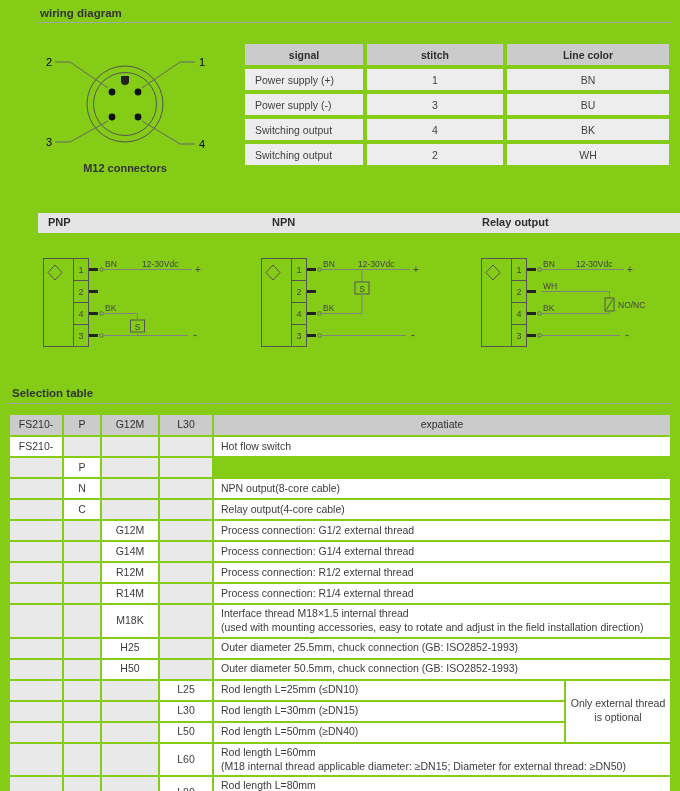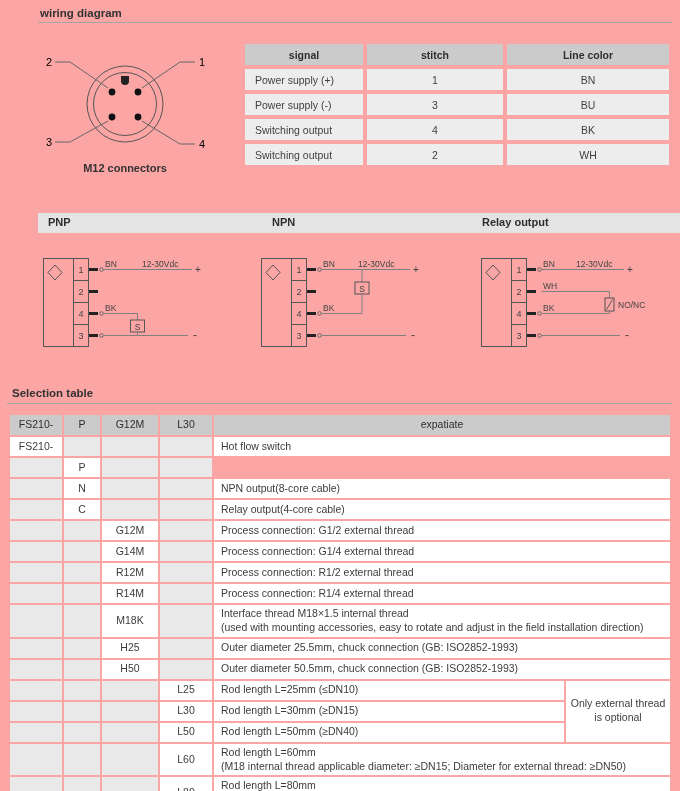--- a/index.html
+++ b/index.html
@@ -1,17 +1,17 @@
 <!DOCTYPE html>
 <html><head>
 <meta charset="utf-8">
 <style>
   * { margin:0; padding:0; box-sizing:border-box; }
   body { background:#fff; font-family:"Liberation Sans", sans-serif; color:#3a3a3a; }
-  #page { position:relative; width:680px; height:791px; background:#fca5a5; overflow:hidden; }
+  #page { position:relative; width:680px; height:791px; background:#84cc16; overflow:hidden; }
 
   .sec-title { position:absolute; font-size:11.5px; font-weight:bold; color:#333; }
   .rule { position:absolute; height:1px; background:#a6a6a6; }
 
   
   #connector-block { position:absolute; left:38px; top:50px; width:174px; }
   #connector-caption { text-align:center; font-size:11px; font-weight:bold; color:#333; margin-top:4px; }
 
   
   #signal-table { position:absolute; left:245px; top:44px; width:424px;

